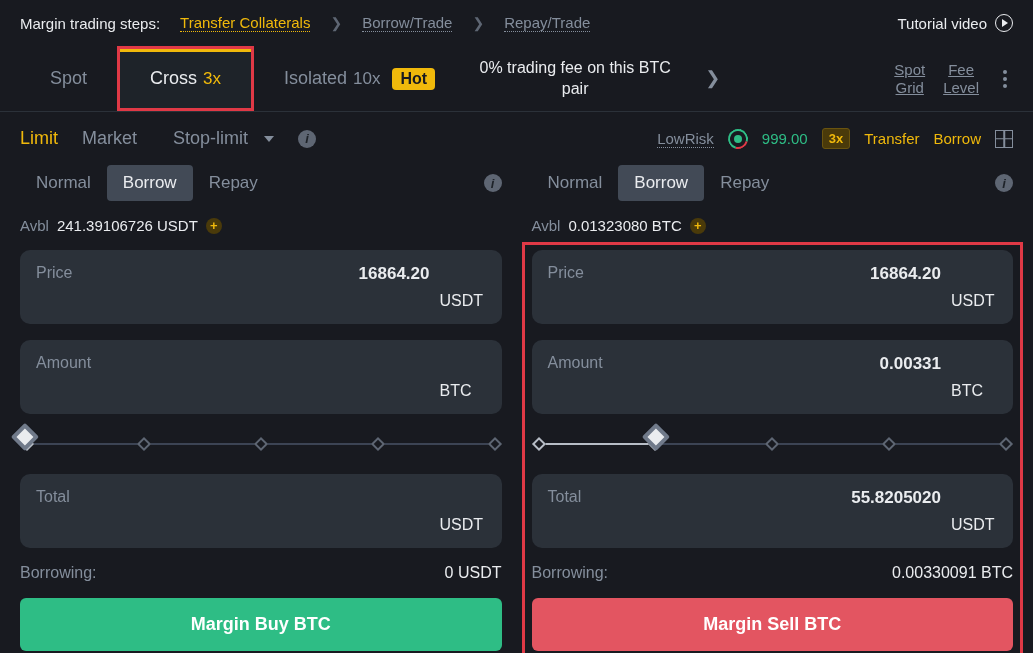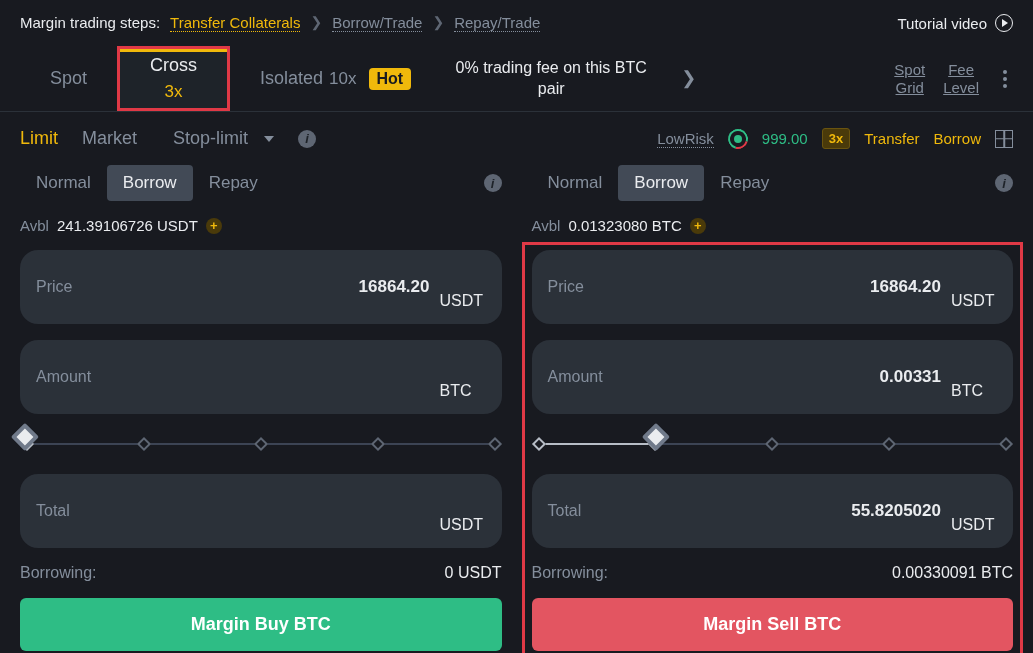--- a/index.html
+++ b/index.html
@@ -1,30 +1,30 @@
 <!DOCTYPE html>
 <html><head>
 <meta charset="utf-8">
 <style>
   * { box-sizing: border-box; margin: 0; padding: 0; font-family: -apple-system, BlinkMacSystemFont, "Segoe UI", Arial, sans-serif; }
   body { background: #181a20; color: #eaecef; width: 1033px; height: 653px; overflow: hidden; }
 
   .top-bar { display: flex; align-items: center; justify-content: space-between; padding: 14px 20px; background: #181a20; }
-  .steps { display: flex; gap: 10px; font-size: 15px; }
+  .steps { display: flex; align-items: center; gap: 20px; font-size: 15px; }
   .steps-label { color: #eaecef; font-weight: 500; }
   .step-link { color: #848e9c; border-bottom: 1px dotted #848e9c; cursor: pointer; }
   .step-link.active { color: #f0b90b; border-bottom-color: #f0b90b; }
   .chev { color: #5e6673; font-size: 14px; }
   .tutorial { display: flex; align-items: center; gap: 8px; color: #eaecef; font-size: 15px; cursor: pointer; }
   .play-circle { width: 18px; height: 18px; border: 1.5px solid #eaecef; border-radius: 50%; display: flex; align-items: center; justify-content: center; }
   .play-circle::after { content: ""; border-left: 6px solid #eaecef; border-top: 4px solid transparent; border-bottom: 4px solid transparent; margin-left: 2px; }
 
   .main-tabs { display: flex; align-items: center; background: #181a20; height: 66px; padding: 0 20px; border-bottom: 1px solid #2b3139; }
   .mtab { display: flex; align-items: center; justify-content: center; gap: 6px; height: 100%; padding: 0 30px; color: #848e9c; font-size: 18px; font-weight: 500; cursor: pointer; position: relative; }
-  .mtab.active { color: #eaecef; background: #1e2329; flex-direction: column; }
+  .mtab.active { color: #eaecef; background: #1e2329; }
   .mtab.active::before { content: ""; position: absolute; top: 0; left: 0; right: 0; height: 3px; background: #f0b90b; }
   .red-frame { border: 3px solid #e03946; }
   .mult { color: #f0b90b; font-size: 17px; font-weight: 500; }
   .mult.gray { color: #848e9c; }
   .hot-badge { background: #f0b90b; color: #181a20; font-size: 16px; font-weight: 600; padding: 2px 8px; border-radius: 4px; margin-left: 6px; }
   .fee-promo { flex: 1; display: flex; align-items: center; gap: 20px; font-size: 16px; color: #eaecef; text-align: center; line-height: 1.3; cursor: pointer; }
   .fee-promo .chev2 { color: #848e9c; font-size: 18px; }
   .right-links { display: flex; align-items: center; gap: 18px; color: #848e9c; font-size: 15px; }
   .right-link { text-decoration: underline; cursor: pointer; text-align: center; line-height: 1.2; }
   .triple-dot { display: flex; flex-direction: column; gap: 3px; padding: 0 6px; cursor: pointer; }
@@ -56,21 +56,21 @@
   .mode-tabs { display: flex; align-items: center; gap: 0; }
   .mode-tab { padding: 8px 16px; color: #848e9c; font-size: 17px; font-weight: 500; cursor: pointer; border-radius: 4px; }
   .mode-tab.active { background: #424a56; color: #eaecef; }
   .mode-row { display: flex; align-items: center; justify-content: space-between; }
 
   .avbl-row { display: flex; align-items: center; gap: 8px; font-size: 15px; }
   .avbl-label { color: #848e9c; }
   .avbl-value { color: #eaecef; font-weight: 500; }
   .plus-icon { width: 16px; height: 16px; border-radius: 50%; background: #4a3a0a; color: #f0b90b; display: flex; align-items: center; justify-content: center; font-size: 13px; font-weight: bold; cursor: pointer; }
 
-  .input-box { background: #2b3139; border-radius: 18px; padding: 14px 16px; display: flex; align-items: center; justify-content: space-between; }
+  .input-box { background: #2b3139; border-radius: 10px; padding: 14px 16px; display: flex; align-items: flex-start; justify-content: space-between; }
   .input-label { color: #848e9c; font-size: 16px; }
   .input-value { flex: 1; text-align: right; background: transparent; border: none; color: #eaecef; font-size: 17px; font-weight: 700; outline: none; padding-right: 10px;}
   .input-unit { color: #eaecef; font-size: 16px; font-weight: 500; min-width: 46px; text-align: left; margin-top: 28px; }
 
   .slider { position: relative; height: 12px; display: flex; align-items: center; margin: 8px 2px; }
   .slider-track { position: absolute; left: 6px; right: 6px; height: 2px; background: #3c4454; }
   .slider-fill { position: absolute; left: 6px; height: 2px; background: #b7bdc6; }
   .slider-dots { position: absolute; left: 0; right: 0; display: flex; justify-content: space-between; }
   .slider-dot { width: 10px; height: 10px; background: #181a20; border: 2px solid #5e6673; transform: rotate(45deg); }
   .slider-dot.filled-outline { border-color: #b7bdc6; }

